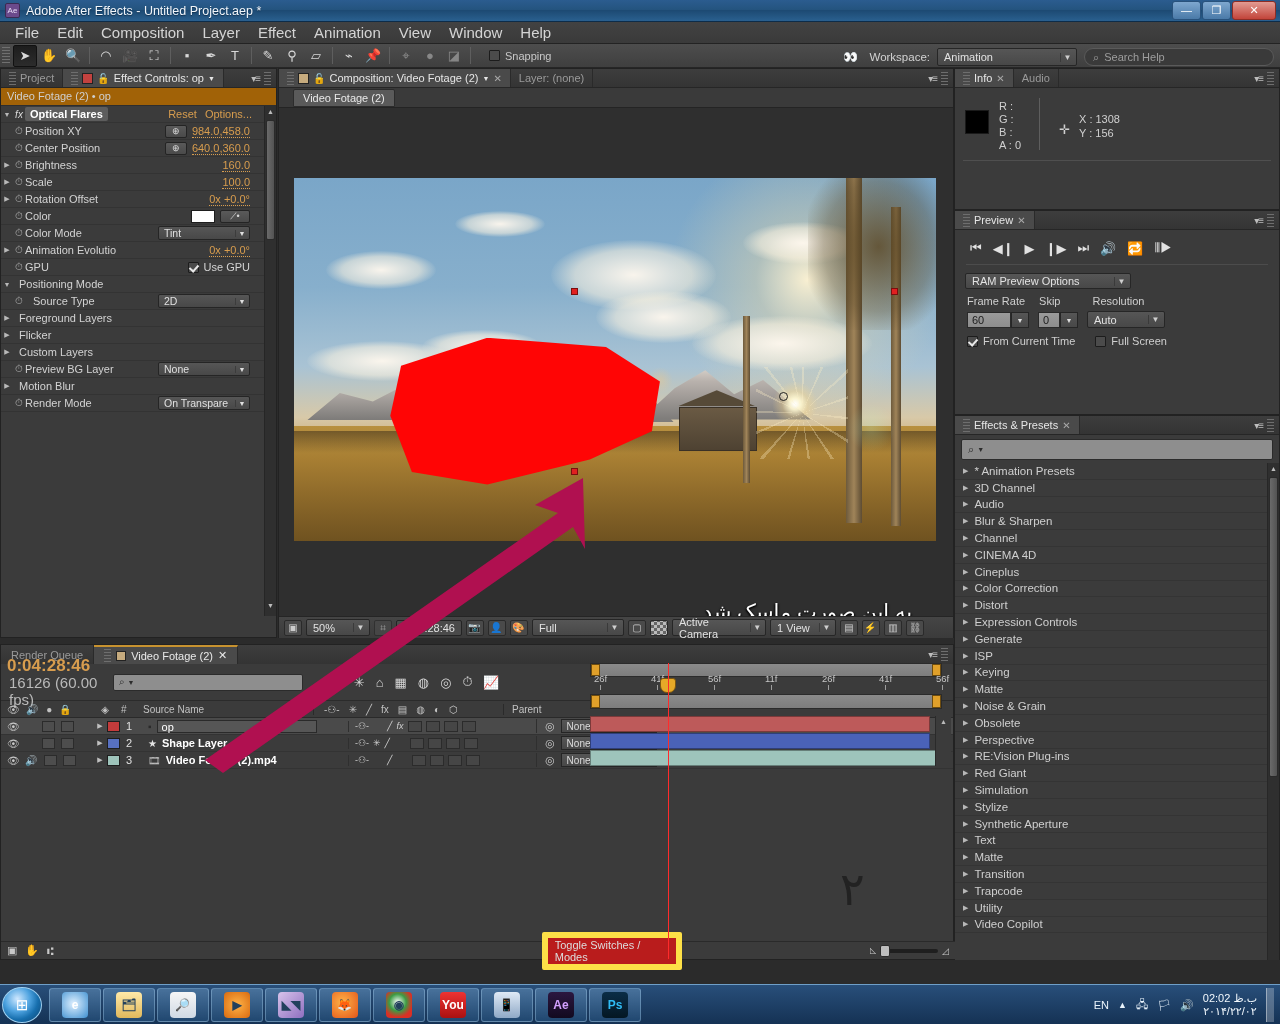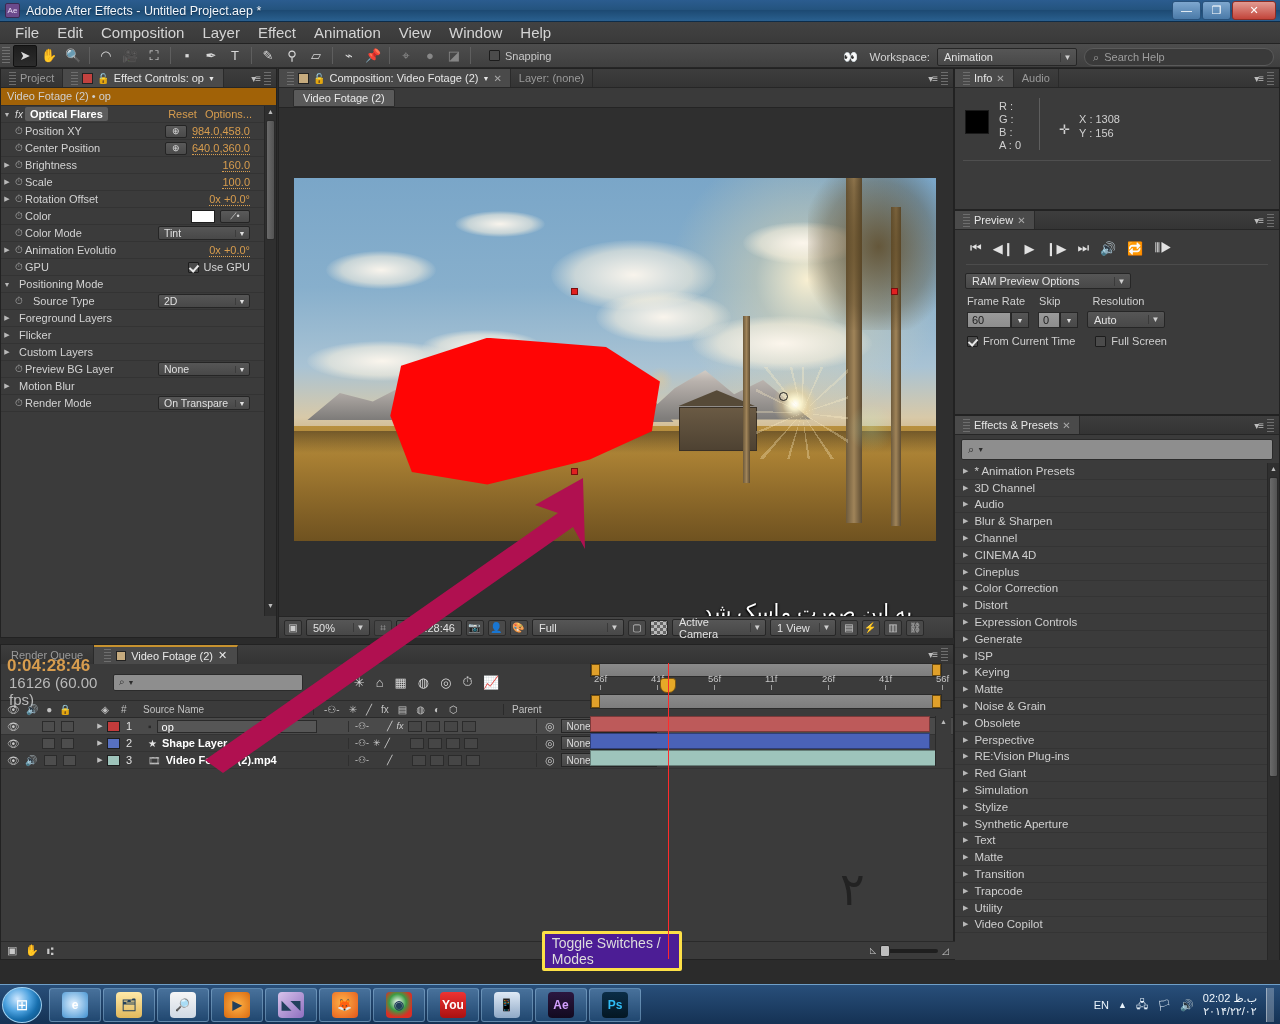--- a/index.html
+++ b/index.html
@@ -212,21 +212,21 @@
   .parentdd{width:96px;height:14px;background:linear-gradient(to bottom,#565656,#484848);
      border:1px solid #252525;display:flex;align-items:center;justify-content:space-between;
      padding:0 1px 0 5px;color:#dcdcdc;font-size:10px;}
   .ruler{position:absolute;left:590px;top:663px;width:352px;height:30px;}
   .rulerlbl{position:absolute;top:10px;color:#c6c6c6;font-size:9.5px;}
   .tl-bars{position:absolute;left:590px;top:716px;width:352px;}
   .bar{height:16px;border:1px solid rgba(0,0,0,.35);}
   .cti{position:absolute;width:1px;background:#ff2b2b;}
   .tl-bottom{position:absolute;left:0;bottom:0;width:954px;height:18px;background:#3b3b3b;
      border-top:1px solid #2a2a2a;display:flex;align-items:center;gap:8px;padding:0 6px;}
-  .tsm{background:#4c1d95;border:3px solid #fde047;color:#ddd;font-size:14px;padding:1px 7px;border-radius:2px;}
+  .tsm{background:#b91c1c;border:6px solid #fde047;color:#ddd;font-size:11px;padding:1px 7px;border-radius:2px;}
 
   .arrow-annot{position:absolute;left:0;top:0;pointer-events:none;}
 
   
   .taskbar{position:absolute;left:0;bottom:0;width:1280px;height:40px;
      background:linear-gradient(to bottom,rgba(40,80,125,.96),rgba(20,50,85,.98));
      border-top:1px solid #6f9fc8;display:flex;align-items:center;}
   .startorb{width:40px;height:36px;margin-left:2px;border-radius:50%;
      background:radial-gradient(circle at 38% 32%,#cfe8ff 0%,#4ea3e0 38%,#176fae 62%,#0b3f६a 100%);
      background:radial-gradient(circle at 38% 32%,#cfe8ff 0%,#4ea3e0 38%,#176fae 62%,#0b3f6a 100%);

